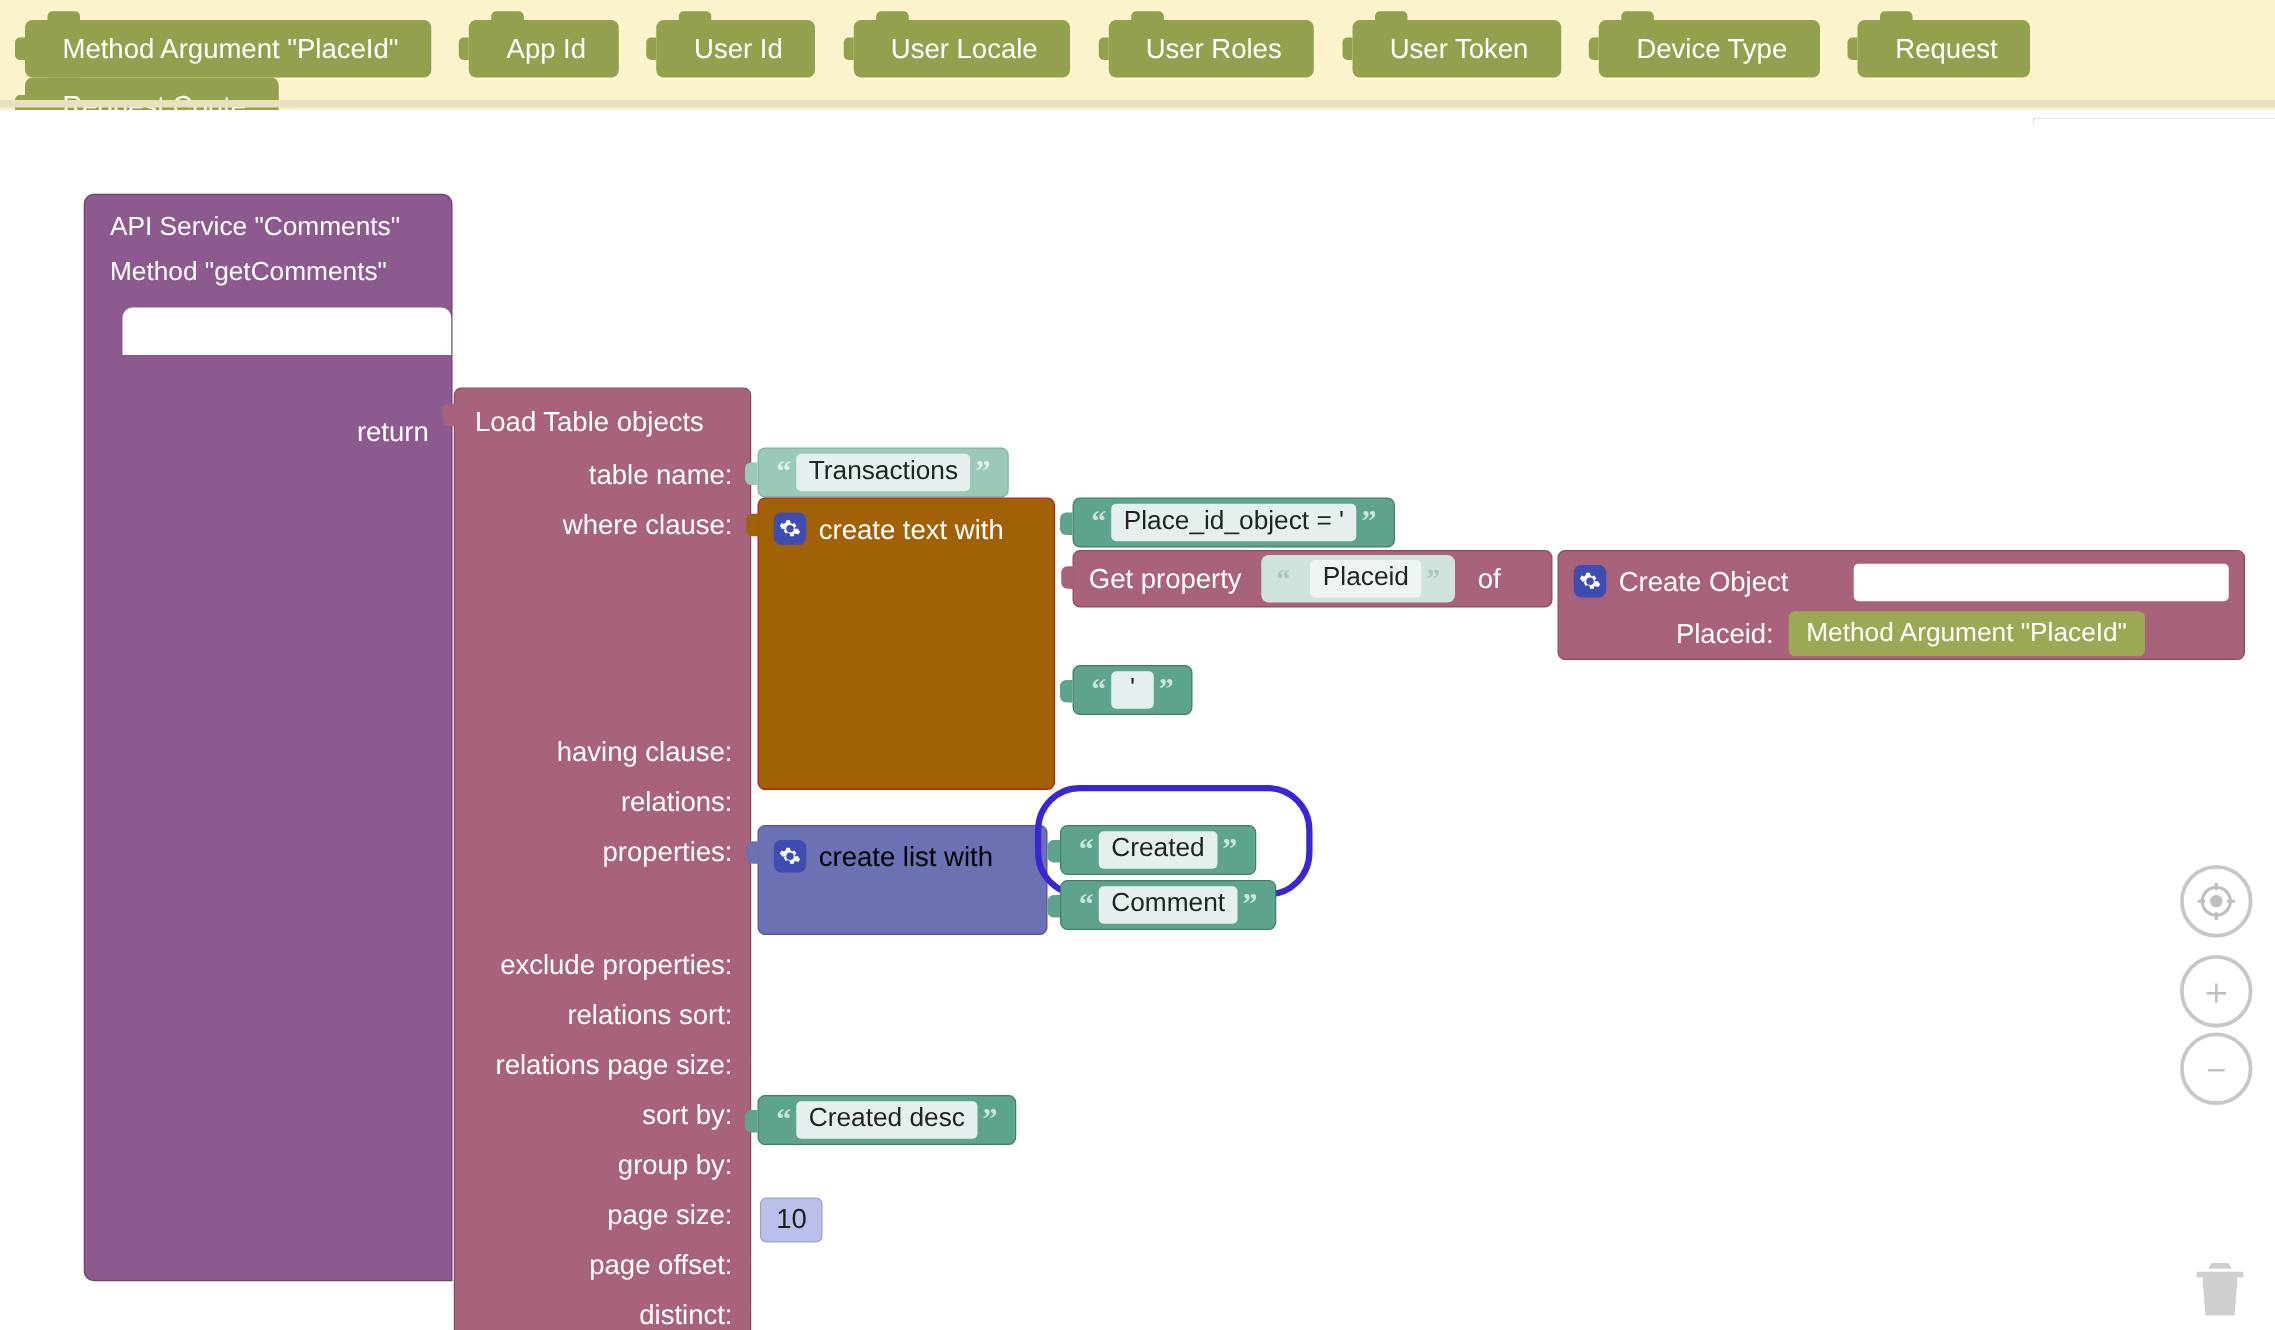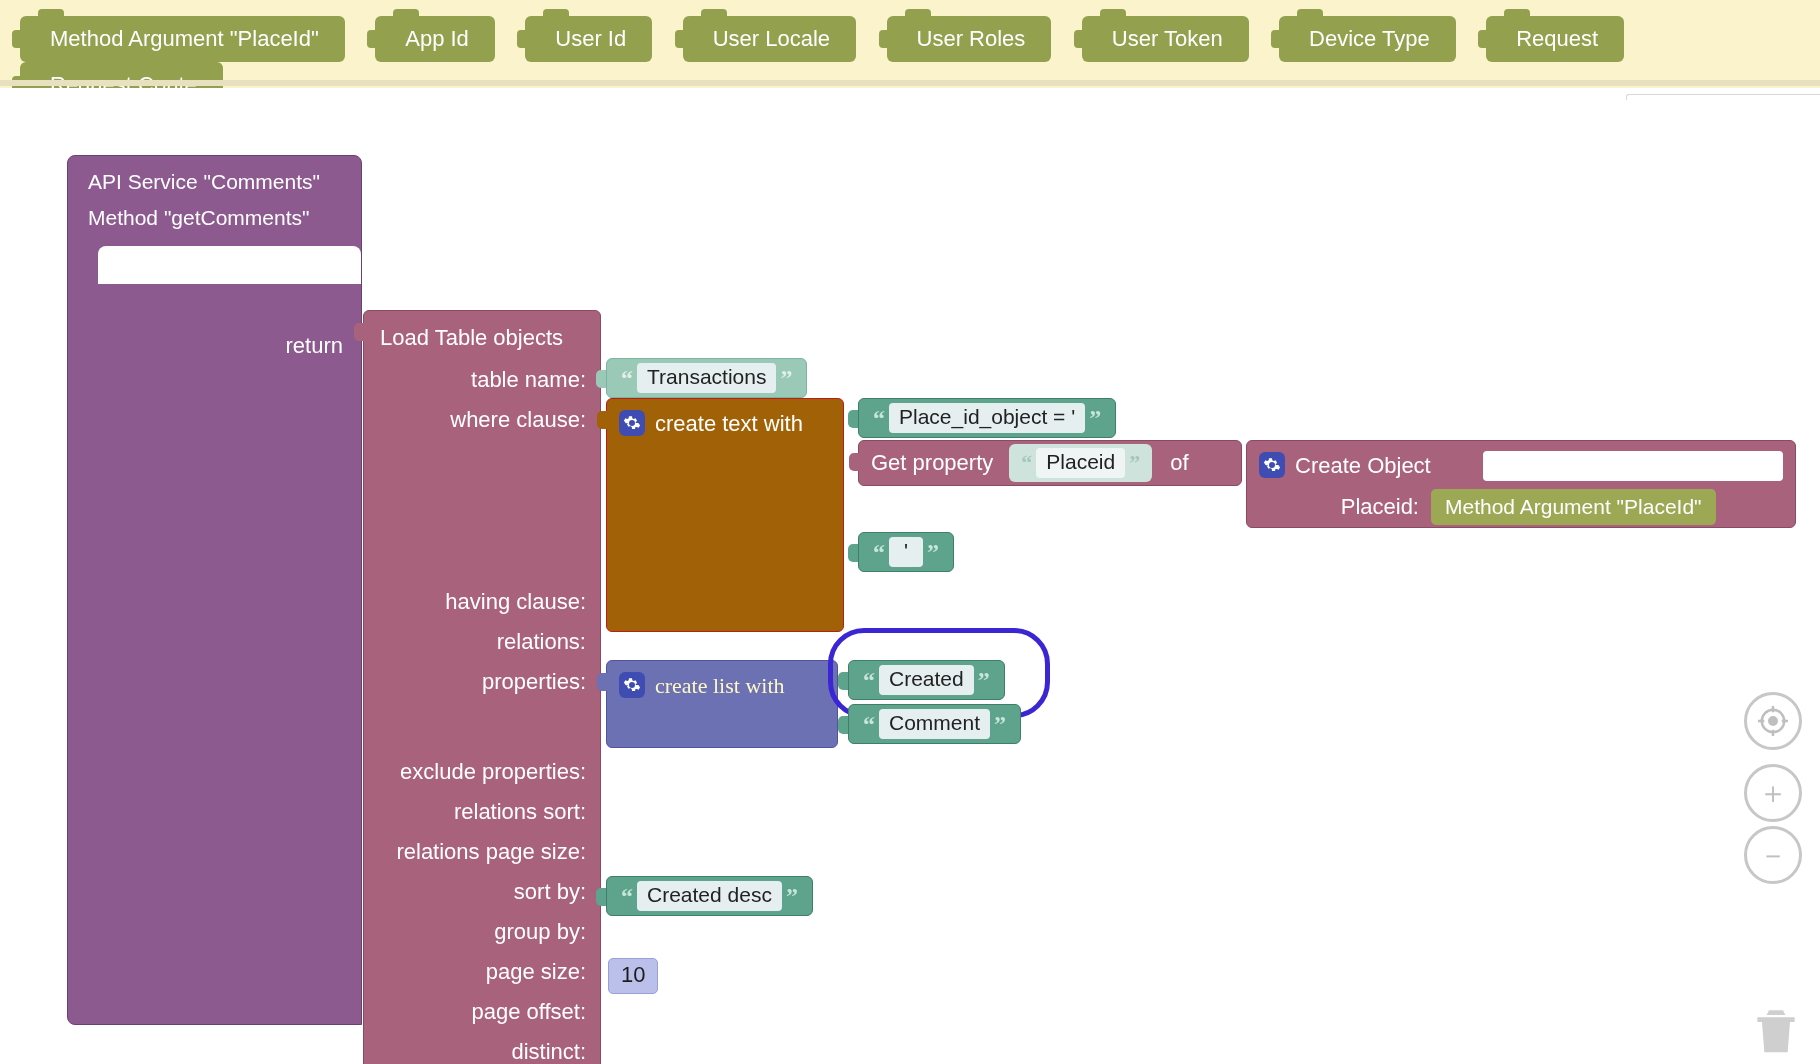--- a/index.html
+++ b/index.html
@@ -187,21 +187,21 @@
     color:#fff;
   }
   .inline-light-pill {
     background:#cde3db;
     border-radius:6px;
     display:inline-flex;
     align-items:center;
     padding:4px 8px;
   }
   .inline-light-pill .q { color:#a3c8ba; font-family:Georgia, serif; font-weight:bold; font-size:22px; padding:0 4px; }
-  .inline-light-pill .val { background:#eef5f4; color:#222; border-radius:4px; padding:2px 10px 4px; font-size:21px; }
+  .inline-light-pill .val { background:#eef5f4; color:#222; border-radius:4px; padding:2px 10px 4px; font-size:21px;margin-left:12px; }
   
   .list-blk {
     background:#6c71b4;
     border:1px solid #50559b;
     border-radius:6px;
   }
   
   .olive-inline {
     background:#9da855;
     color:#fff;
@@ -367,21 +367,21 @@
     </span>
   </div>
 
   <div class="blk list-blk notch-left" style="left:606px; top:560px; width:232px; height:88px;">
     <div style="position:absolute; left:12px; top:12px; display:flex; align-items:center;">
       <span class="gear">
         <svg viewBox="0 0 24 24" fill="#fff">
             <path d="M12 8a4 4 0 100 8 4 4 0 000-8zm9 4a7 7 0 01-.1 1.2l2 1.6-2 3.4-2.4-1a7 7 0 01-2 .1l-.4 2.6h-4l-.4-2.6a7 7 0 01-2-1.2l-2.4 1-2-3.4 2-1.6A7 7 0 013 12a7 7 0 01.1-1.2l-2-1.6 2-3.4 2.4 1a7 7 0 012-1.2L8 3h4l.4 2.6a7 7 0 012 1.2l2.4-1 2 3.4-2 1.6c.1.4.2.8.2 1.2z"></path>
           </svg>
       </span>
-      <span style="color:#fef9c3;font-family:Liberation Serif, serif;">create list with</span>
+      <span style="color:#000000;">create list with</span>
     </div>
   </div>
 
   <div class="blk" style="left:848px; top:560px;">
     <span class="str-blk notch-left">
       <span class="q">“</span>
       <span class="val">Created</span>
       <span class="q">”</span>
     </span>
   </div>

